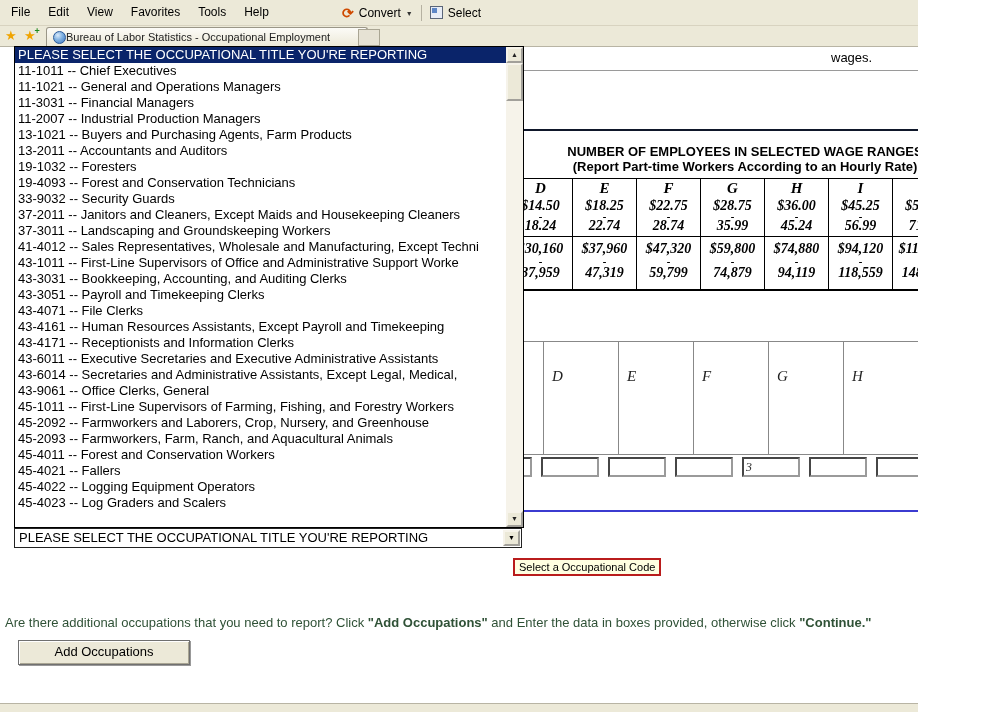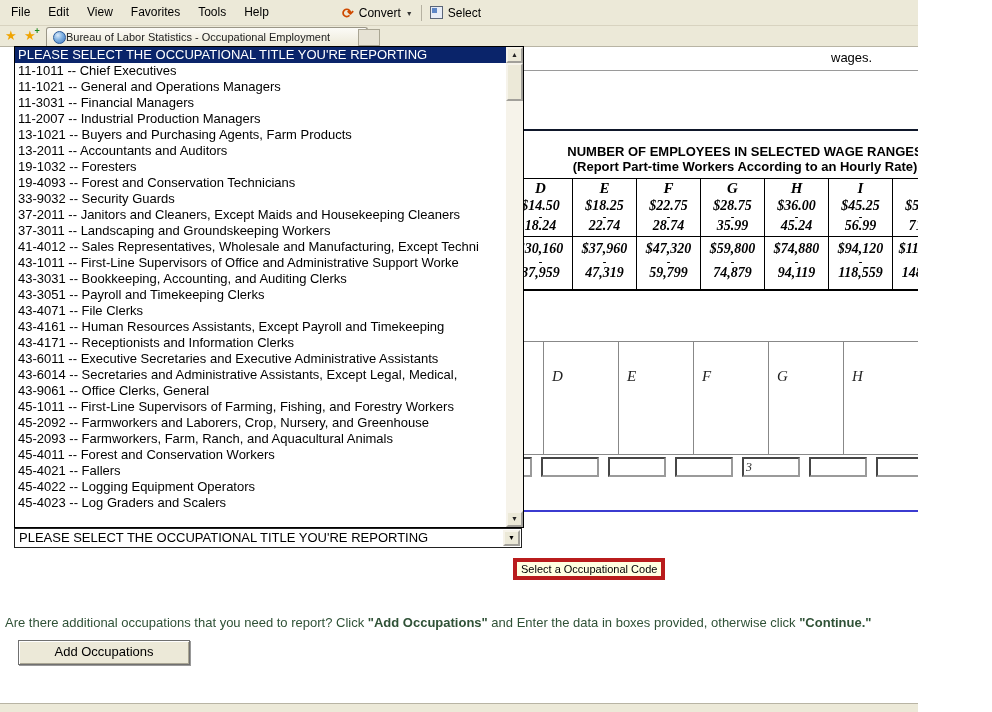--- a/index.html
+++ b/index.html
@@ -88,21 +88,21 @@
             border:2px outset #f6f3ea;box-sizing:border-box;cursor:pointer;}
 
   
   .select-box{position:absolute;left:14px;top:528px;width:508px;height:20px;background:#fff;
               border:1px solid #222;z-index:11;box-sizing:border-box;}
   .select-text{position:absolute;left:4px;top:0;right:20px;line-height:18px;font-size:13px;
                white-space:nowrap;overflow:hidden;}
   .select-btn{position:absolute;right:1px;top:1px;width:17px;height:16px;background:#ece9d8;
               border:2px outset #f6f3ea;box-sizing:border-box;text-align:center;font-size:7px;line-height:12px;cursor:pointer;}
 
-  .tooltip{position:absolute;left:513px;top:558px;background:#ffffe1;border:4px solid #b91c1c;
+  .tooltip{position:absolute;left:513px;top:558px;background:#ffffe1;border:2px solid #b91c1c;
            font-size:11px;padding:1px 4px;z-index:12;white-space:nowrap;}
 </style>
 </head>
 <body>
 
 <div class="screen">
 
   <div class="menubar">
     <div class="menus" id="menu-items">
         <span class="menu-item">File</span>

